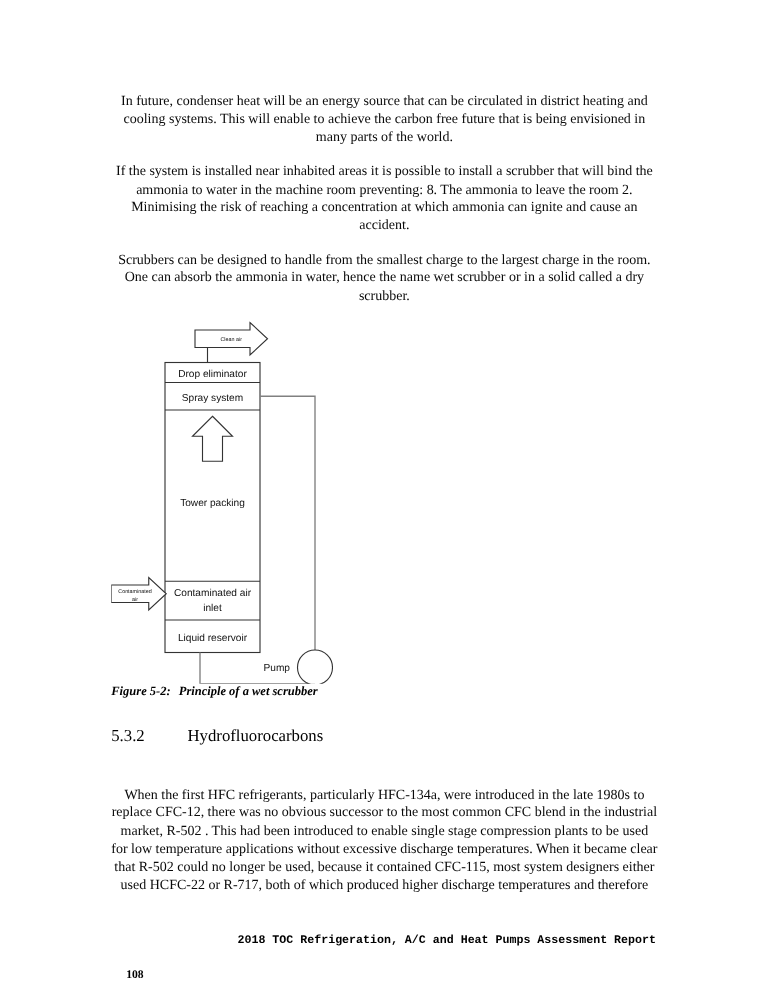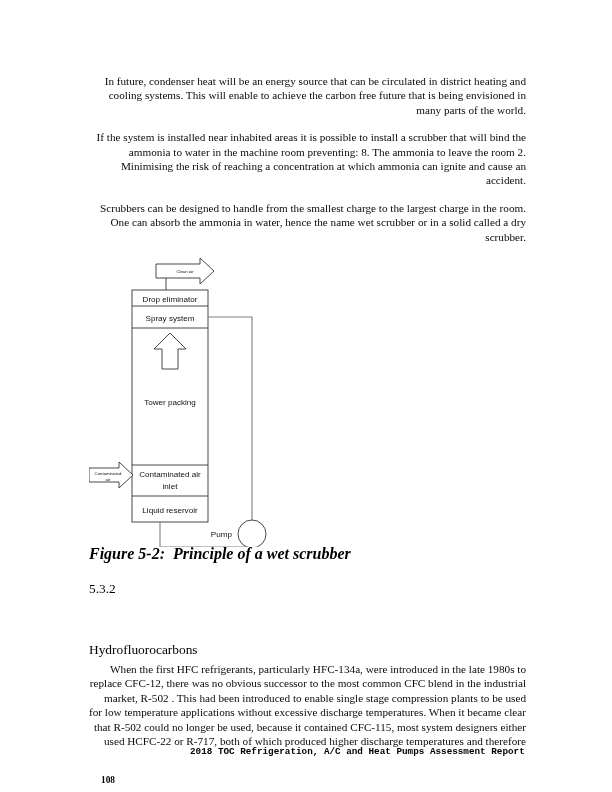--- a/index.html
+++ b/index.html
@@ -24,44 +24,43 @@
   .content {
     position: absolute;
     left: 89px;
     top: 74px;
     width: 437px;
   }
   p.body-par {
     font-size: 11.2px;
     line-height: 14.4px;
     margin: 0 0 13px 0;
-    text-align: right;
+    text-align: center;
     color: #0a0a0a;
   }
   .figure-block {
     position: relative;
     width: 437px;
     height: 290px;
     margin: 4px 0 0 0;
   }
   .fig-caption {
-    font-size: 16px;
+    font-size: 10px;
     font-weight: bold;
     font-style: italic;
     margin: 0 0 20px 0;
     line-height: 14px;
   }
   .fig-caption .capnum { margin-right: 4px; }
   h2.section-heading {
     font-size: 13.4px;
     font-weight: normal;
-    margin: 0 0 4px 0;
+    margin: 0 0 32px 0;
     line-height: 16px;
     display: flex;
-    flex-direction: column;
   }
   h2.section-heading .num {
     display: inline-block;
     width: 61px;
     flex: 0 0 61px;
   }
   .footer {
     position: absolute;
     left: 89px;
     top: 746px;

